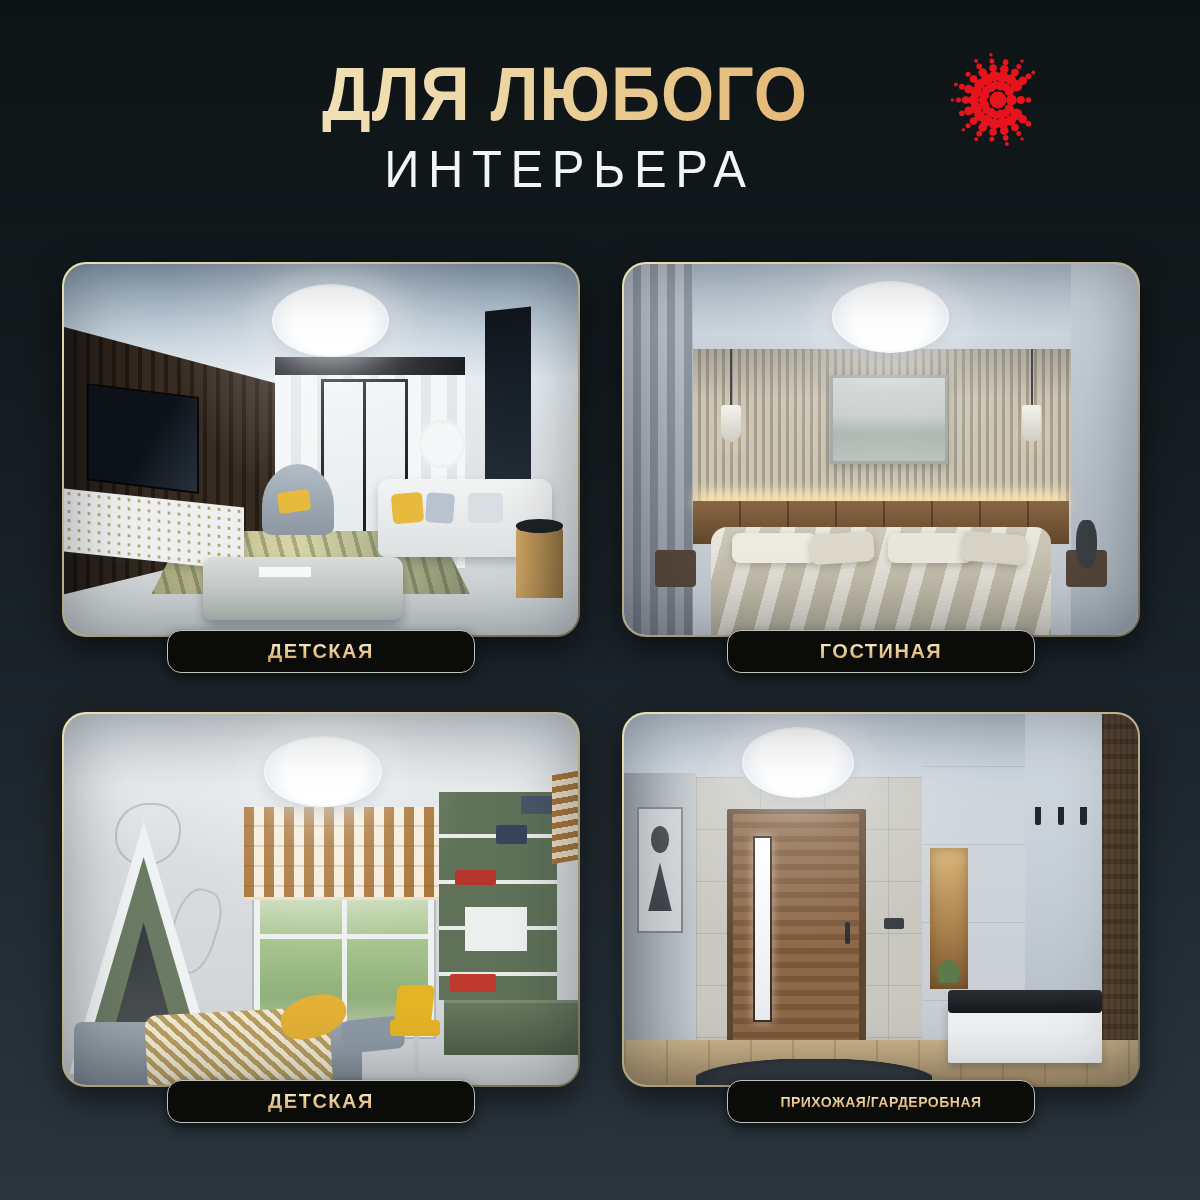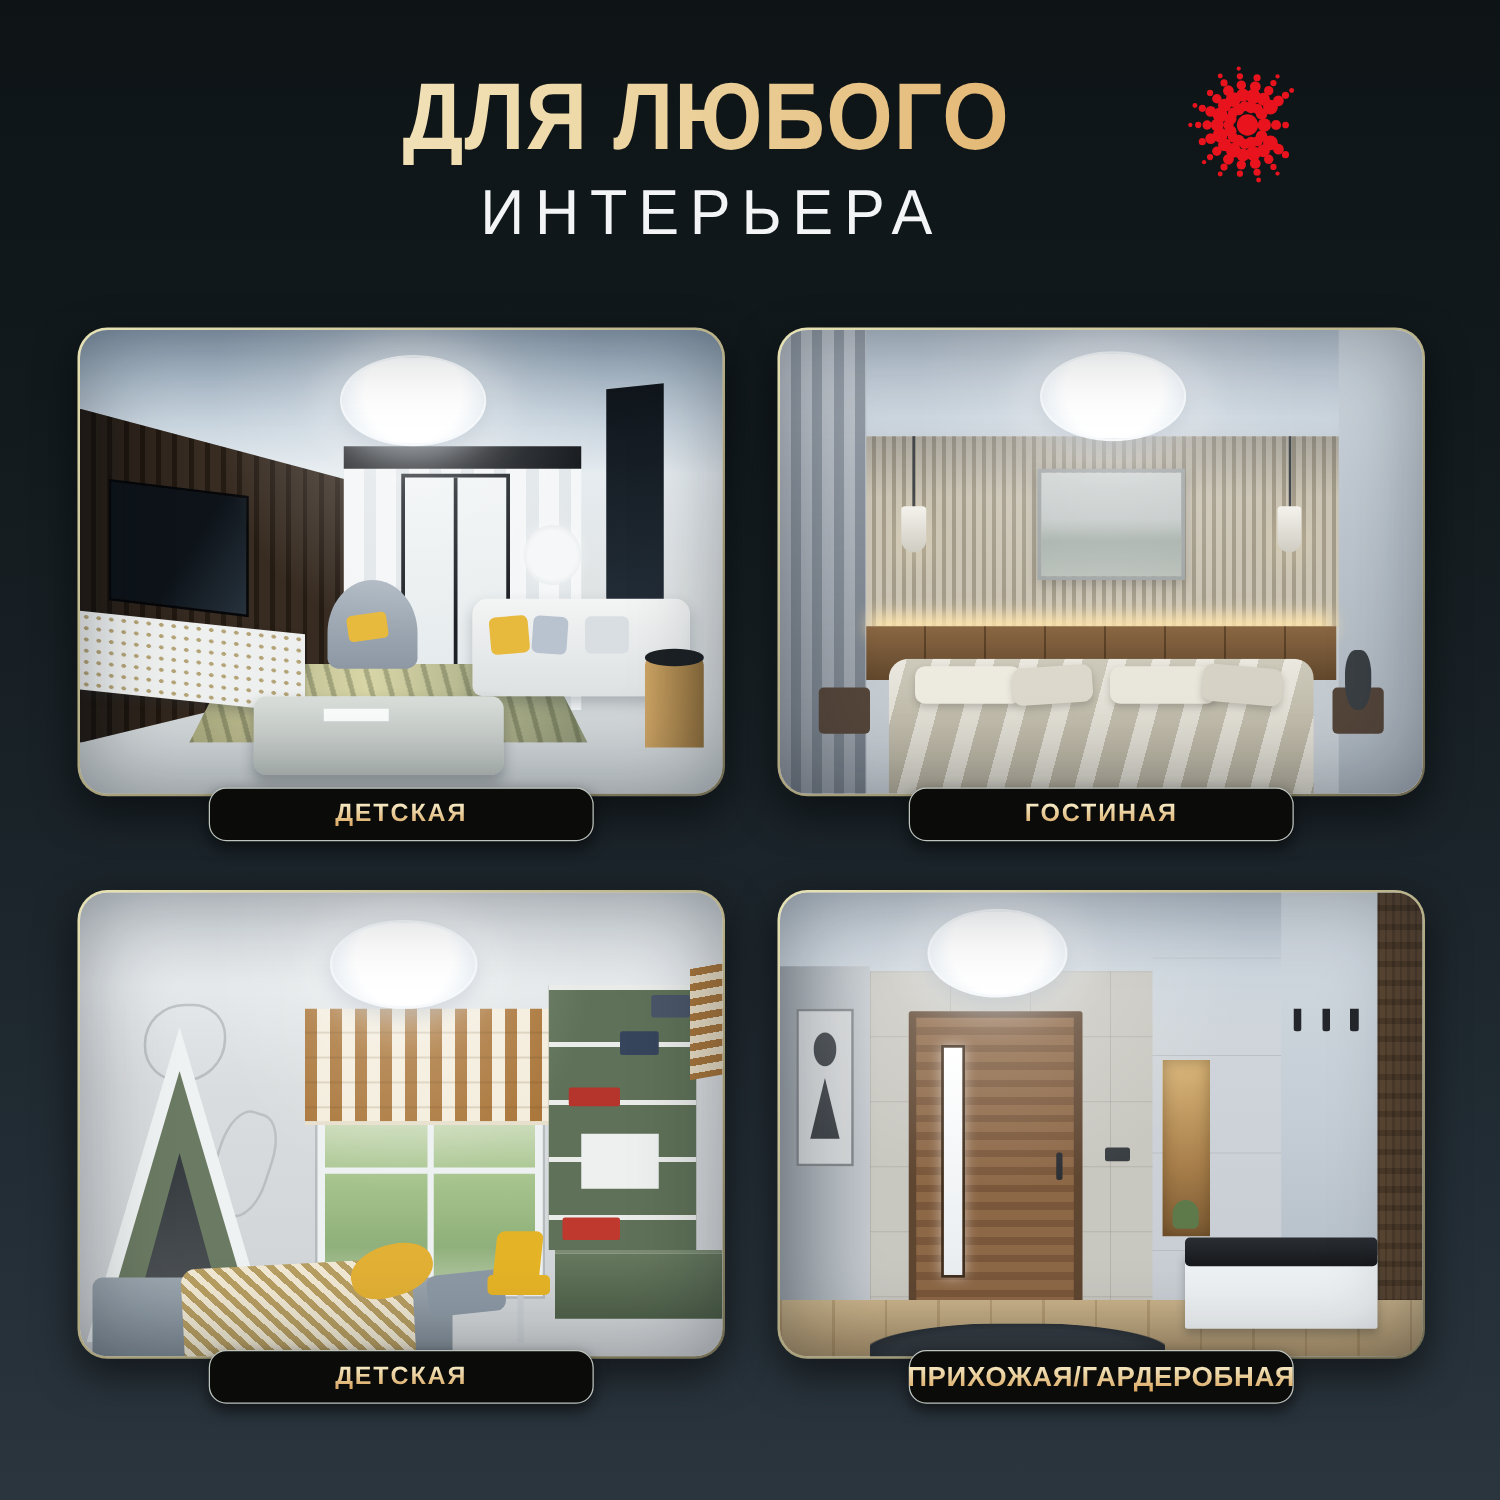--- a/index.html
+++ b/index.html
@@ -31,21 +31,21 @@
   .photo{position:relative;width:514px;height:371px;border-radius:22px;overflow:hidden;}
   .photo::after{content:"";position:absolute;inset:0;z-index:6;pointer-events:none;
     box-shadow:inset 0 0 70px rgba(8,16,26,.38);border-radius:22px;}
   .badge{position:absolute;left:50%;bottom:-36px;transform:translateX(-50%);z-index:8;
     width:308px;height:43px;box-sizing:border-box;background:#0b0b09;
     border:1px solid #bcc4bd;border-radius:14px;display:flex;align-items:center;justify-content:center;
     box-shadow:0 5px 12px rgba(0,0,0,.6);}
   .badge span{white-space:nowrap;font-weight:bold;font-size:20px;letter-spacing:1.5px;
     background:linear-gradient(180deg,#f6ecc8 10%,#d9a45c 95%);
     -webkit-background-clip:text;background-clip:text;color:transparent;}
-  .badge.long span{font-size:22px;letter-spacing:.5px;}
+  .badge.long span{font-size:14px;letter-spacing:.5px;}
 
   
   .ph{position:absolute;}
   .lamp{position:absolute;z-index:5;border-radius:50%;
     background:radial-gradient(circle at 50% 42%,#ffffff 0 55%,#f3f7fa 74%,#dfe7ee 100%);
     border:2px solid #f6f9fb;
     box-shadow:0 0 34px 10px rgba(255,255,255,.45),0 6px 16px rgba(110,130,150,.35);}
   .glow{position:absolute;inset:0;z-index:4;pointer-events:none;}
 
   

